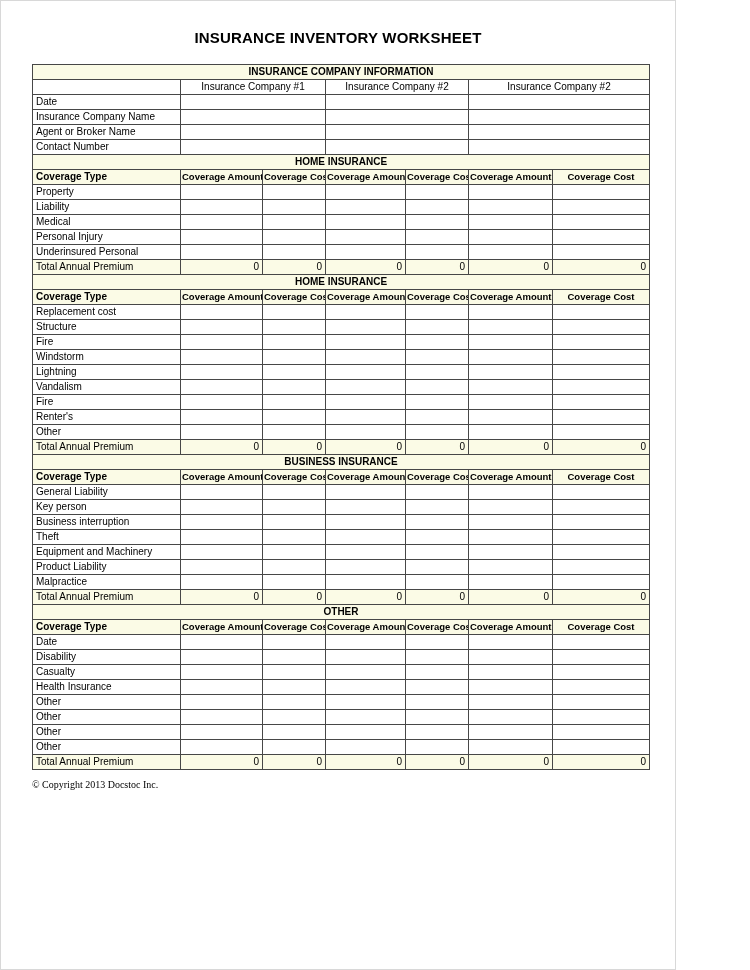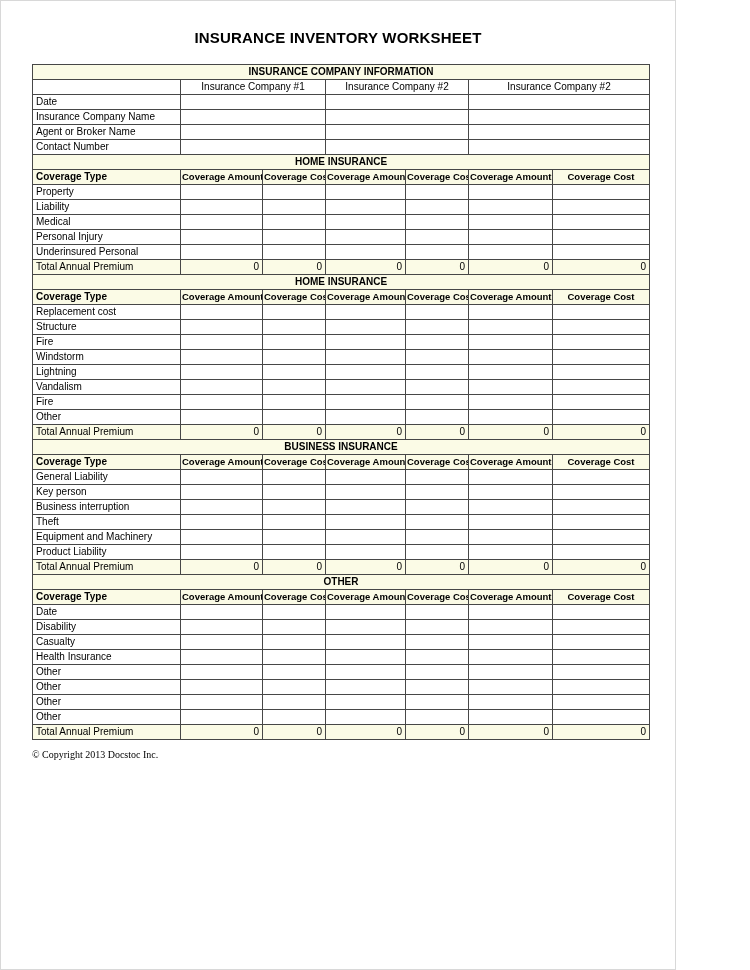--- a/index.html
+++ b/index.html
@@ -253,20 +253,29 @@
         <tr class="data-row">
           <td>Fire</td>
           <td></td>
           <td></td>
           <td></td>
           <td></td>
           <td></td>
           <td></td>
         </tr>
         <tr class="data-row">
+          <td>Renter's</td>
+          <td></td>
+          <td></td>
+          <td></td>
+          <td></td>
+          <td></td>
+          <td></td>
+        </tr>
+        <tr class="data-row">
           <td>Other</td>
           <td></td>
           <td></td>
           <td></td>
           <td></td>
           <td></td>
           <td></td>
         </tr>
         <tr class="total-row">
           <td>Total Annual Premium</td>
@@ -329,20 +338,29 @@
           <td>Equipment and Machinery</td>
           <td></td>
           <td></td>
           <td></td>
           <td></td>
           <td></td>
           <td></td>
         </tr>
         <tr class="data-row">
           <td>Product Liability</td>
+          <td></td>
+          <td></td>
+          <td></td>
+          <td></td>
+          <td></td>
+          <td></td>
+        </tr>
+        <tr class="data-row">
+          <td>Malpractice</td>
           <td></td>
           <td></td>
           <td></td>
           <td></td>
           <td></td>
           <td></td>
         </tr>
         <tr class="total-row">
           <td>Total Annual Premium</td>
           <td class="totalval">0</td>

